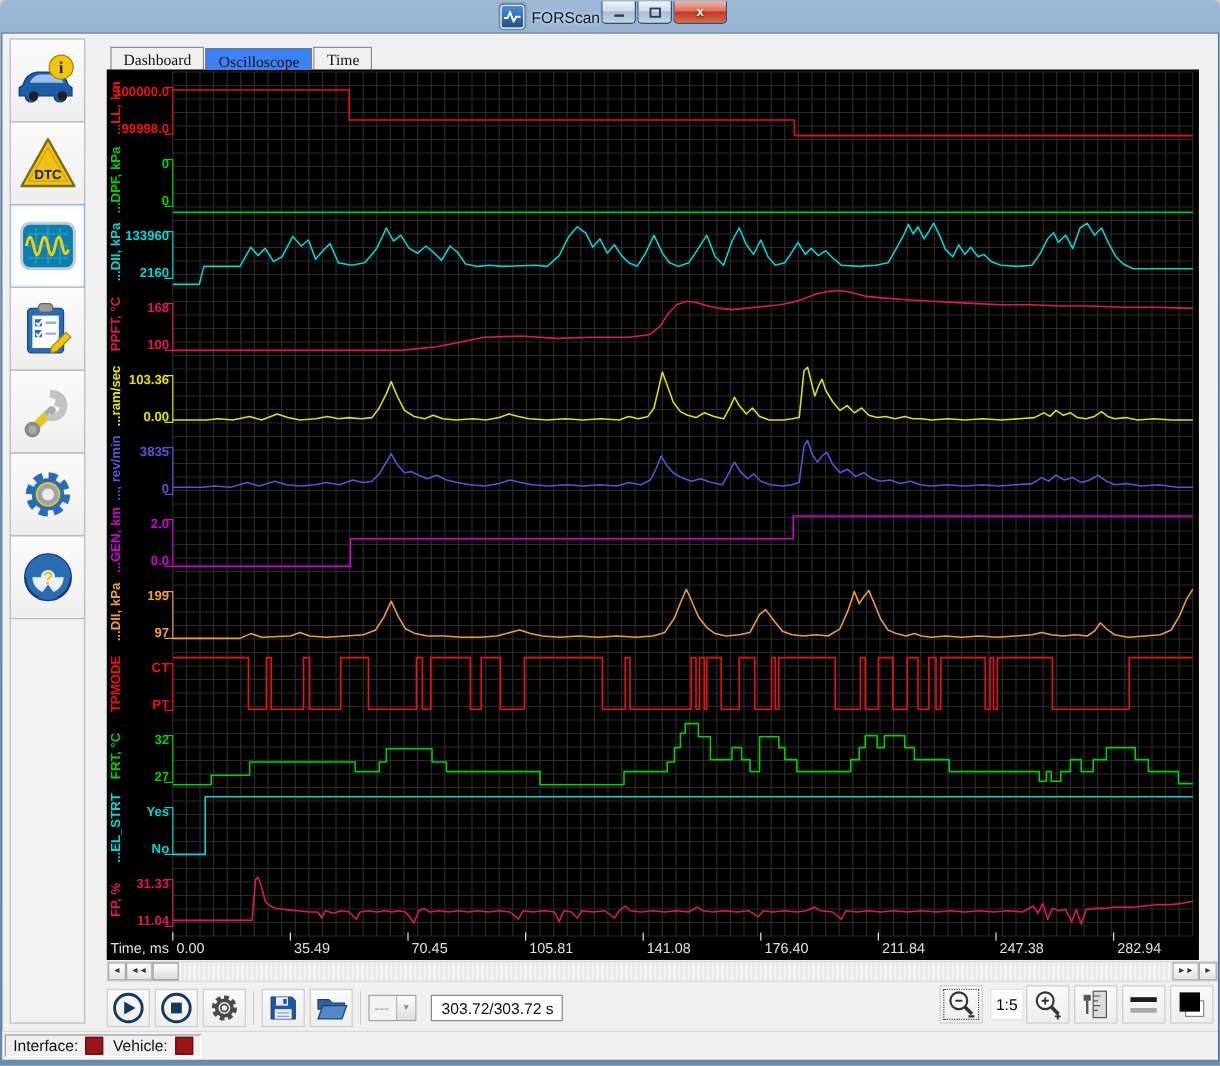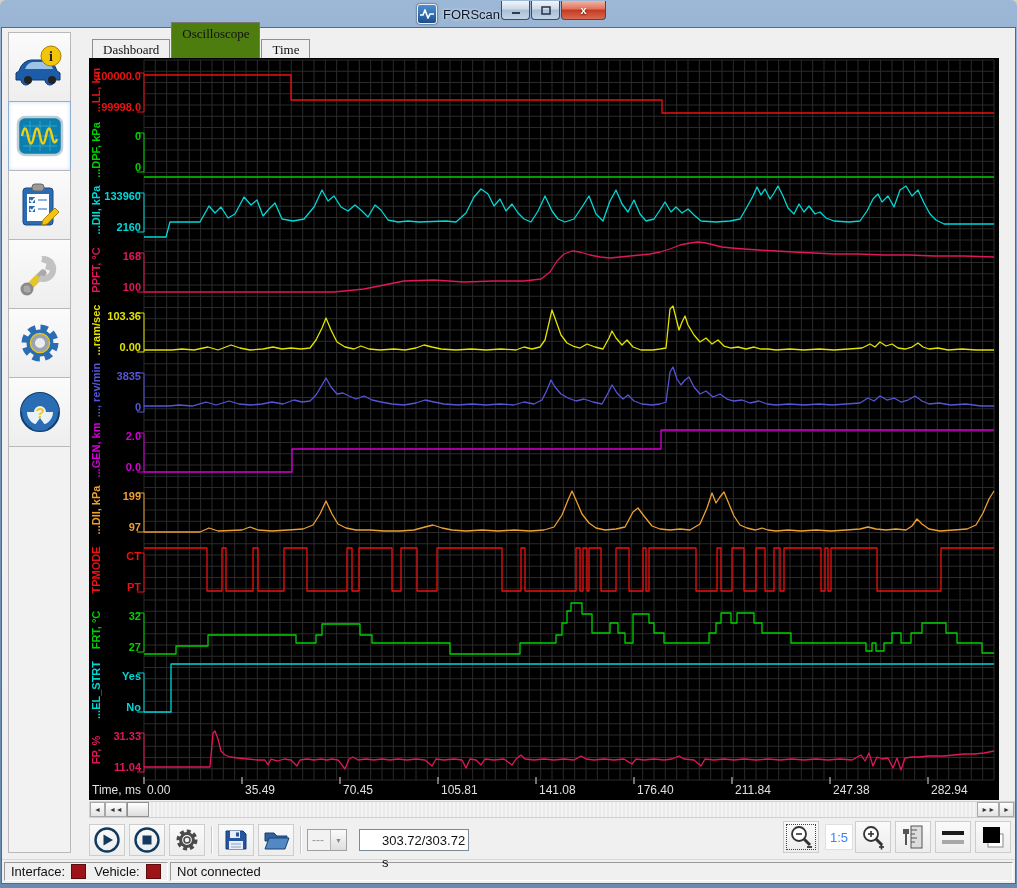--- a/index.html
+++ b/index.html
@@ -26,44 +26,44 @@
     background:linear-gradient(#fbfbfb,#eeeeee);display:flex;align-items:center;justify-content:center;}
   .side-btn:first-child{margin-top:0;}
   .side-btn.active{background:#ffffff;border-color:#8fb0d2;box-shadow:inset 0 0 4px #cfe0f0;}
   .side-fill{flex:1;border:1px solid #b9b9b9;margin-top:-1px;width:63px;box-sizing:border-box;
     background:#f2f2f2;margin-bottom:6px;}
   
   .main{flex:1;min-width:0;padding:8px 0 0 7px;display:flex;flex-direction:column;}
   .tabs{height:22px;display:flex;align-items:flex-end;padding-left:3px;font-family:Liberation Serif, serif;}
   .tab{height:19px;line-height:19px;padding:0 10px;font-size:13px;color:#111;border:1px solid #8e8e8e;
     border-bottom:none;background:#f0f0f0;margin-right:1px;box-sizing:border-box;}
-  .tab.selected{height:36px;line-height:21px;background:#4d7c0f;position:relative;z-index:2;border-color:#777;}
+  .tab.selected{height:18px;line-height:21px;background:#3b82f6;position:relative;z-index:2;border-color:#777;}
   .scope-wrap{width:910px;height:742px;flex:none;background:#000;position:relative;z-index:1;}
   svg{display:block;}
   
   .hscroll{width:926px;height:17px;flex:none;display:flex;background:#f0f0f0;border:1px solid #d0d0d0;
     box-sizing:border-box;align-items:stretch;margin-top:1px;}
   .sc-btn{flex:none;border:1px solid #a8a8a8;background:linear-gradient(#fdfdfd,#e3e3e3);color:#333;
     font-size:7px;display:flex;align-items:center;justify-content:center;padding:0 3px;}
   .sc-track{flex:1;background:repeating-linear-gradient(90deg,#f4f4f4 0 2px,#eaeaea 2px 4px);}
   .sc-thumb{width:20px;flex:none;border:1px solid #909090;background:linear-gradient(#fff,#dcdcdc);}
   
   .toolbar{height:38px;flex:none;display:flex;align-items:center;padding-top:3px;position:relative;width:926px;}
   .t-btn{width:36px;height:32px;flex:none;border:1px solid #cdcdcd;background:linear-gradient(#fafafa,#ededed);
     display:flex;align-items:center;justify-content:center;margin-right:4px;box-sizing:border-box;}
   .t-sep{width:1px;height:28px;background:#c8c8c8;margin:0 6px 0 2px;flex:none;box-shadow:1px 0 0 #fff;}
   .combo{width:40px;height:22px;border:1px solid #a0a0a0;background:#f2f2f2;display:flex;align-items:center;
     box-sizing:border-box;margin-right:12px;}
   .combo .val{flex:1;font-size:12px;color:#9a9a9a;padding-left:4px;}
   .combo .drop{width:15px;height:100%;border-left:1px solid #b5b5b5;background:linear-gradient(#fbfbfb,#dedede);
     display:flex;align-items:center;justify-content:center;font-size:7px;color:#888;}
   .time-field{width:110px;height:22px;border:1px solid #7a8a99;background:#fff;font-size:13px;color:#111;
-    line-height:22px;padding-left:22px;box-sizing:border-box;}
+    line-height:22px;padding-left:8px;box-sizing:border-box;}
   .right-cluster{position:absolute;right:0;top:3px;display:flex;align-items:center;}
-  .ratio-box{width:26px;height:24px;background:#fff;border:1px solid #e0e0e0;color:#3b82f6;font-size:13px;
+  .ratio-box{width:26px;height:24px;background:#fff;border:1px solid #e0e0e0;color:#000000;font-size:13px;
     display:flex;align-items:center;justify-content:center;margin:0 2px;}
   .t-btn.focused{outline:1px dotted #444;outline-offset:-4px;}
   
   .statusbar{height:24px;flex:none;display:flex;align-items:stretch;background:#f0f0f0;padding:2px 2px;
     box-sizing:border-box;border-top:1px solid #d8d8d8;}
   .status-cell{border:1px solid;border-color:#9a9a9a #ffffff #ffffff #9a9a9a;display:flex;align-items:center;
     font-size:13px;color:#111;padding:0 6px;box-sizing:border-box;}
   .status-cell.first{width:164px;flex:none;}
   .status-cell.rest{flex:1;margin-left:2px;}
   .led{width:13px;height:13px;background:#9c1418;border:1px solid #5c0b0e;margin:0 8px 0 6px;flex:none;}
@@ -103,20 +103,27 @@
 
       <div class="sidebar">
         <div class="side-btn">
           <svg width="50" height="46" viewBox="0 0 50 46">
             <path d="M4 27 q3 -10 12 -11 l14 0 q9 1 12 11 l3 2 v7 h-5 a5 5 0 0 1 -10 0 h-14 a5 5 0 0 1 -10 0 h-5 v-7 z" fill="#1c5ca8" stroke="#0e3a6e"></path>
             <path d="M10 25 q2 -6 8 -7 l12 0 q6 1 8 7 z" fill="#9cc2e8"></path>
             <circle cx="13" cy="36" r="4" fill="#222"></circle>
               <circle cx="37" cy="36" r="4" fill="#222"></circle>
             <circle cx="36" cy="12" r="10" fill="#f3c50a" stroke="#a87f06"></circle>
             <text x="36" y="17" font-size="14" font-weight="bold" text-anchor="middle" fill="#222" font-family="Liberation Serif,serif">i</text>
+          </svg>
+        </div>
+        <div class="side-btn">
+          <svg width="50" height="46" viewBox="0 0 50 46">
+            <path d="M25 3 L47 42 L3 42 Z" fill="#f0c214" stroke="#7d6b1a" stroke-width="2" stroke-linejoin="round"></path>
+            <path d="M25 10 L41 38 L9 38 Z" fill="none" stroke="#caa40e" stroke-width="1"></path>
+            <text x="25" y="36" font-size="11" font-weight="bold" text-anchor="middle" fill="#1a1a1a">DTC</text>
           </svg>
         </div>
         <div class="side-btn active">
           <svg width="50" height="46" viewBox="0 0 50 46">
             <rect x="3" y="4" width="44" height="38" rx="7" fill="#0d7fae" stroke="#bfcdd8" stroke-width="2.5"></rect>
             <g stroke="#2ea3cc" stroke-width="1">
                 <line x1="8" y1="13" x2="42" y2="13"></line>
                 <line x1="8" y1="23" x2="42" y2="23"></line>
                 <line x1="8" y1="33" x2="42" y2="33"></line>
                 <line x1="15" y1="8" x2="15" y2="38"></line>
@@ -543,18 +550,15 @@
       </div>
     </div>
 
     <div class="statusbar">
       <div class="status-cell first">
         <span>Interface:</span>
         <span class="led"></span>
         <span>Vehicle:</span>
         <span class="led last"></span>
       </div>
-      <div class="status-cell rest">
-        <span>Not connected</span>
-      </div>
     </div>
   </div>
 </div>
 
 </body></html>

